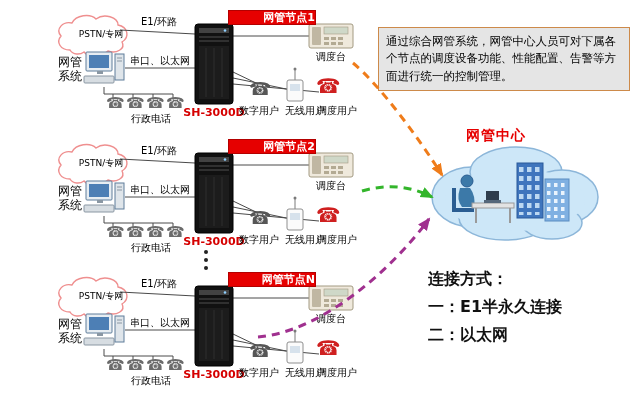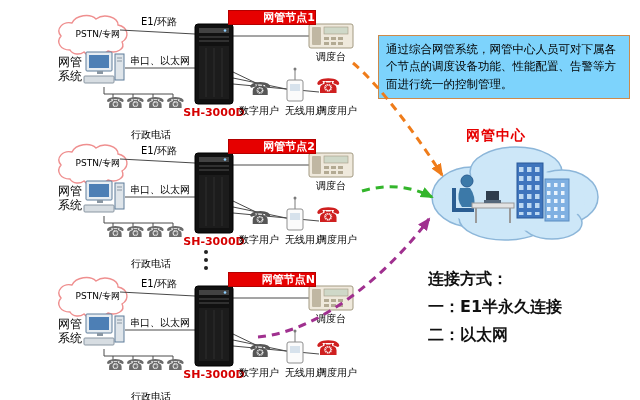--- a/index.html
+++ b/index.html
@@ -6,42 +6,42 @@
   body { font-family:"DejaVu Sans", sans-serif; background:#ffffff; }
   .stage { position:relative; width:640px; height:400px; background:#fff; overflow:hidden; }
 
   
   .node { position:absolute; left:52px; width:330px; height:122px; }
   .node-art { position:absolute; left:0; top:0; width:330px; height:122px; }
   .lbl { position:absolute; font-size:10px; line-height:1.2; color:#000; white-space:nowrap; }
   .banner { position:absolute; left:176px; top:0; width:88px; height:15px; background:#e60000;
             border:1px solid #b30000; color:#fff; font-size:11px; font-weight:bold;
             text-align:right; line-height:13px; }
-  .pstn-lbl   { left:10px;  top:19px; width:58px; text-align:right; font-size:9px; white-space:normal; }
+  .pstn-lbl   { left:20px;  top:19px; width:58px; text-align:center; font-size:9px; white-space:normal; }
   .e1-lbl     { left:76px;  top:6px;margin-left:13px; }
   .nms-lbl    { left:6px;   top:45px; width:26px; font-size:12px; white-space:normal; }
   .serial-lbl { left:78px;  top:45px; }
   .server-lbl { left:129px; top:96px; width:66px; text-align:center; color:#d50000; font-weight:bold; font-size:11px; }
   .console-lbl{ left:254px; top:41px; width:50px; text-align:center; }
   .u-digital  { left:184px; top:95px; width:46px; text-align:center; }
   .u-wireless { left:227px; top:95px; width:46px; text-align:right; }
   .u-dispatch { left:260px; top:95px; width:50px; text-align:center; }
-  .admin-lbl  { left:62px;  top:103px; width:74px; text-align:center;margin-top:16px; }
+  .admin-lbl  { left:62px;  top:103px; width:74px; text-align:center; }
   .ph { position:absolute; font-size:15px; color:#6b6b6b; line-height:1; }
   .pa1{left:54px;top:86px} .pa2{left:74px;top:86px} .pa3{left:94px;top:86px} .pa4{left:114px;top:86px}
   .ph-digital { left:197px; top:70px; font-size:18px; color:#565656; }
   .ph-dispatch{ left:264px; top:66px; font-size:20px; color:#cf2020; }
 
   .node-1 { top:10px; }
   .node-2 { top:139px; }
   .node-n { top:272px; }
 
   
-  .desc-box { position:absolute; left:378px; top:35px; width:252px; border:1px solid #cd8a4a;
-              background:#7dd3fc; padding:5px 7px; font-size:11.5px; line-height:1.5; color:#000; }
+  .desc-box { position:absolute; left:378px; top:27px; width:252px; border:1px solid #cd8a4a;
+              background:#e5e5e5; padding:5px 7px; font-size:11.5px; line-height:1.5; color:#000; }
   .center-label { position:absolute; left:466px; top:127px; font-size:14px; font-weight:bold;
                   color:#e60000; letter-spacing:1px; }
   .conn-info { position:absolute; left:428px; top:265px; font-size:16px; font-weight:bold;
                color:#111; line-height:1.75; }
 
   
   .vdots { position:absolute; left:204px; top:250px; width:5px; }
   .vdots i { display:block; width:4px; height:4px; border-radius:50%; background:#222; margin-bottom:4px; }
 
   .overlay { position:absolute; left:0; top:0; width:640px; height:400px; pointer-events:none; }

